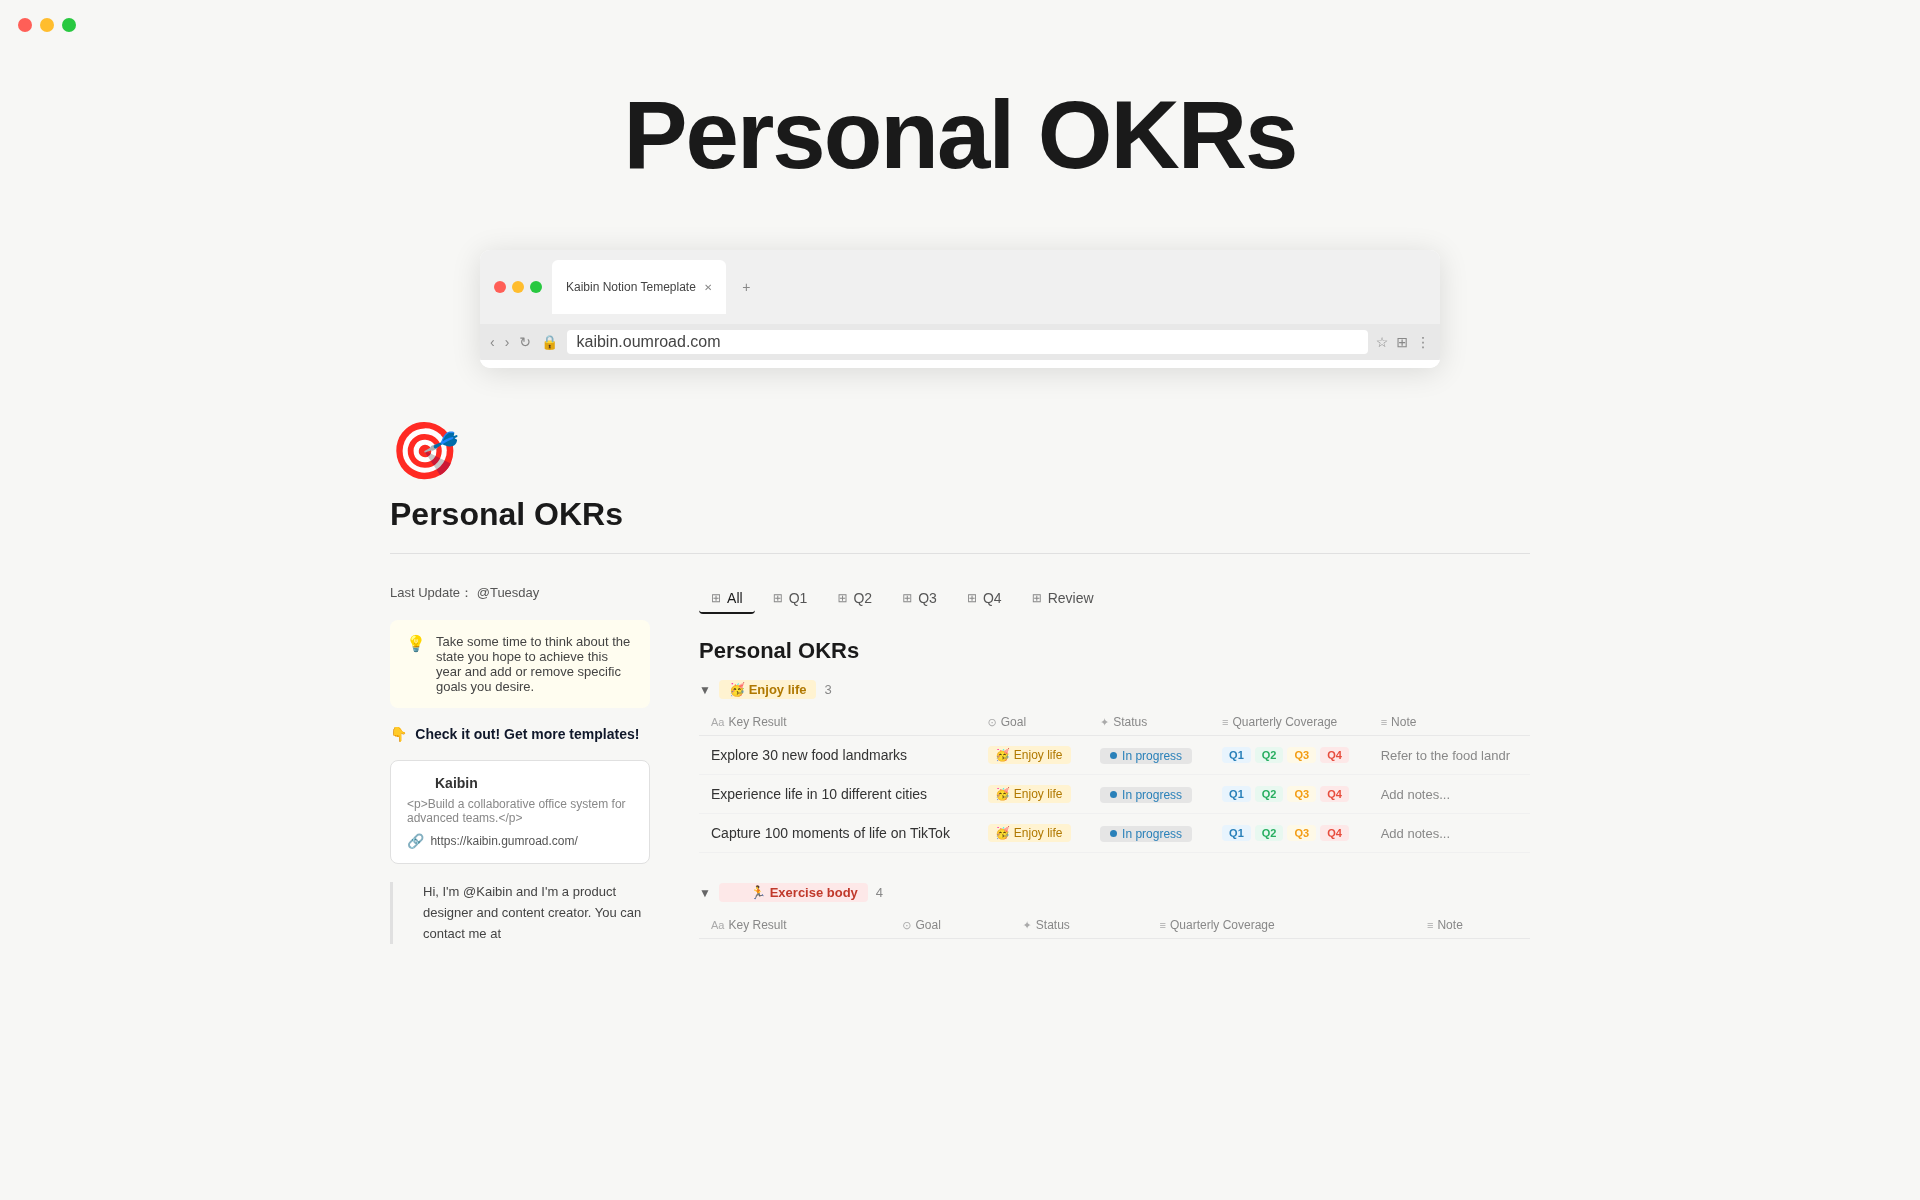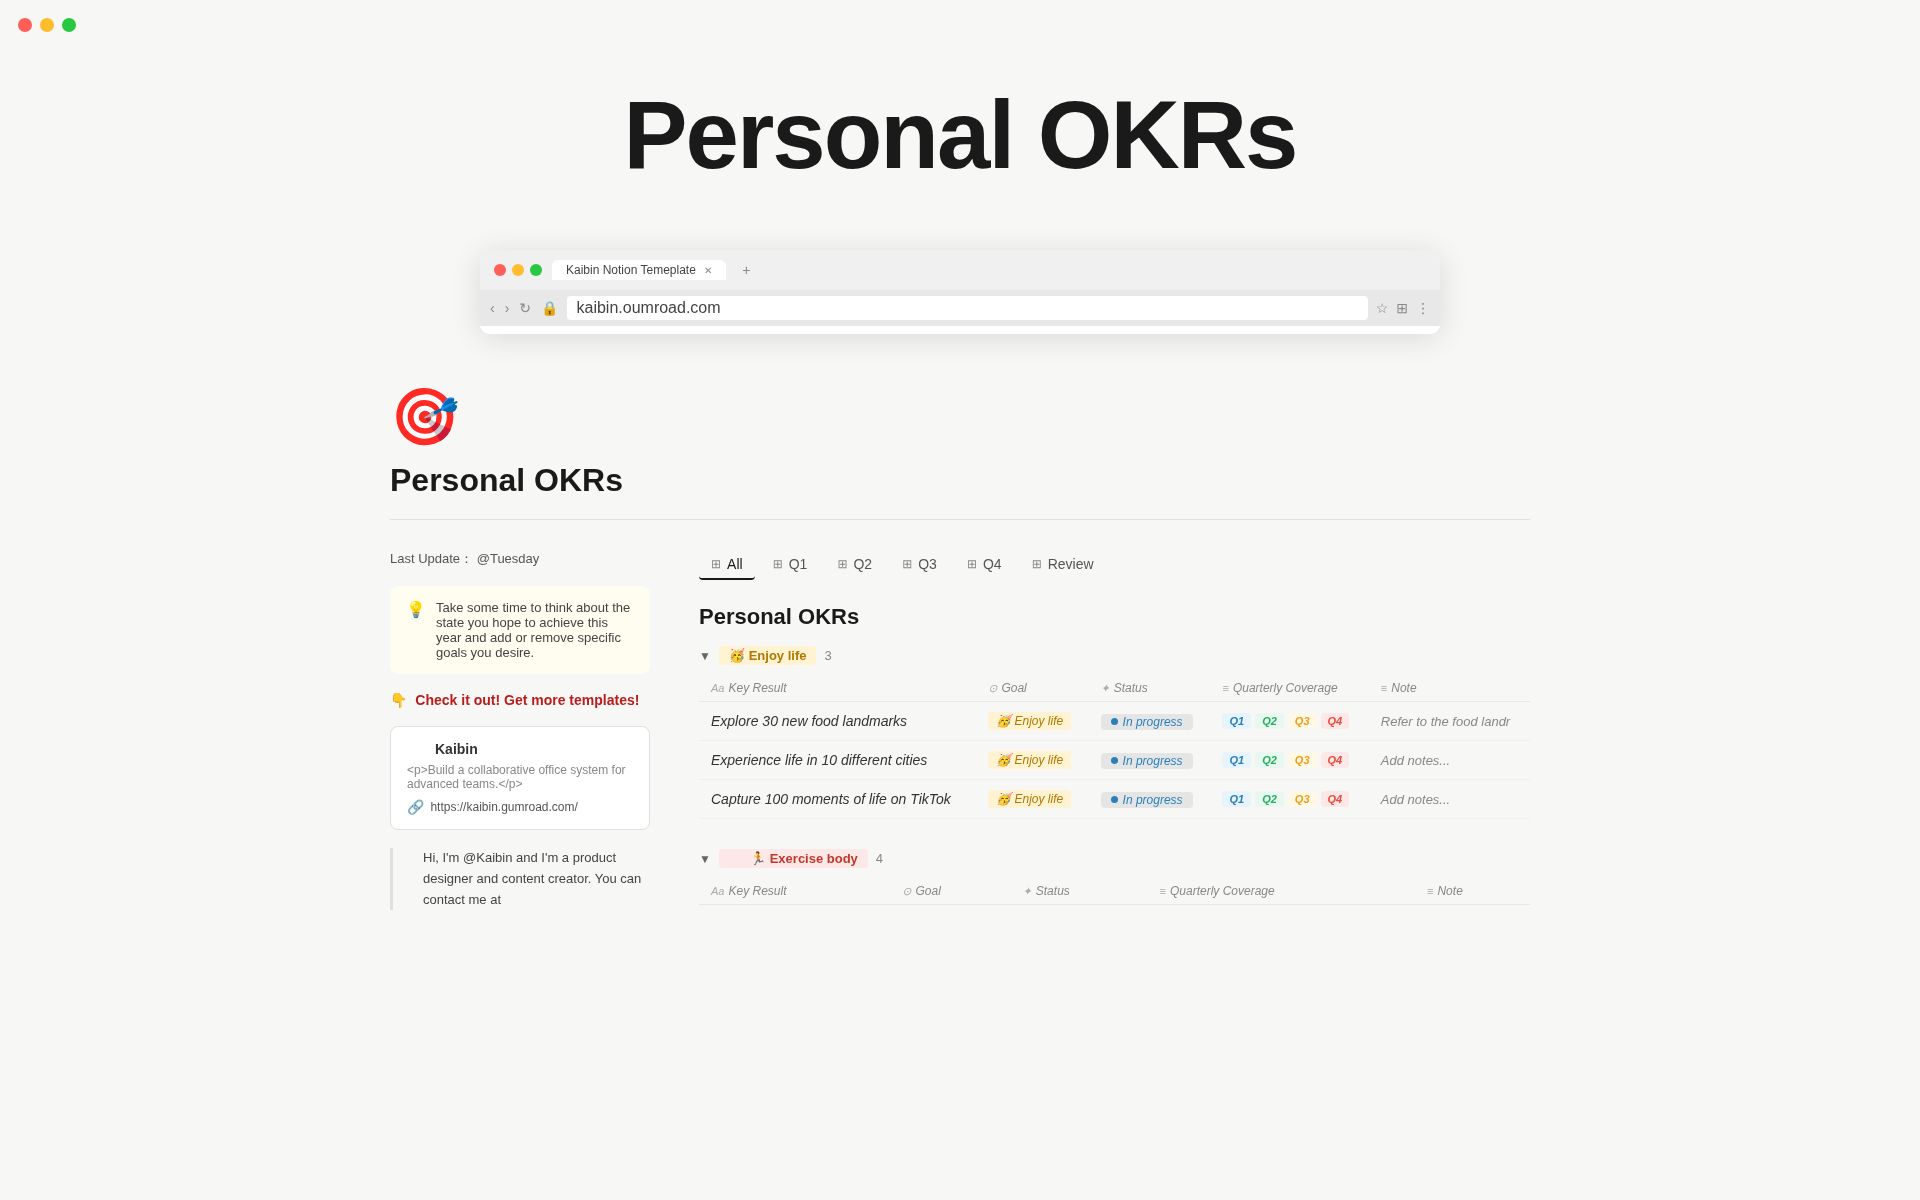--- a/index.html
+++ b/index.html
@@ -72,21 +72,21 @@
       width: 12px;
       height: 12px;
       border-radius: 50%;
     }
     .bd-red { background: #ff5f57; }
     .bd-yellow { background: #ffbd2e; }
     .bd-green { background: #28c840; }
     .browser-tab {
       background: #fff;
       border-radius: 6px 6px 0 0;
-      padding: 3px 14px;
+      padding: 20px 14px;
       font-size: 12px;
       color: #444;
       display: flex;
       align-items: center;
       gap: 8px;
     }
     .browser-tab-close {
       font-size: 10px;
       color: #888;
     }
@@ -178,21 +178,21 @@
       display: flex;
       gap: 10px;
     }
     .sidebar-tip-icon {
       font-size: 16px;
       flex-shrink: 0;
     }
     .sidebar-link {
       font-size: 14px;
       font-weight: 600;
-      color: #b91c1c;
+      color: #0f172a;
       margin-bottom: 18px;
       cursor: pointer;
     }
     .sidebar-link span {
       margin-right: 4px;
     }
     .sidebar-card {
       border: 1px solid #e0e0e0;
       border-radius: 8px;
       padding: 14px 16px;
@@ -298,21 +298,20 @@
     .group-count {
       font-size: 13px;
       color: #888;
     }
 
     
     .okr-table {
       width: 100%;
       border-collapse: collapse;
       margin-bottom: 30px;
-      font-style: italic;
     }
     .okr-table th {
       text-align: left;
       font-size: 12px;
       color: #888;
       font-weight: 400;
       padding: 6px 12px;
       border-bottom: 1px solid #e8e8e8;
     }
     .okr-table td {

